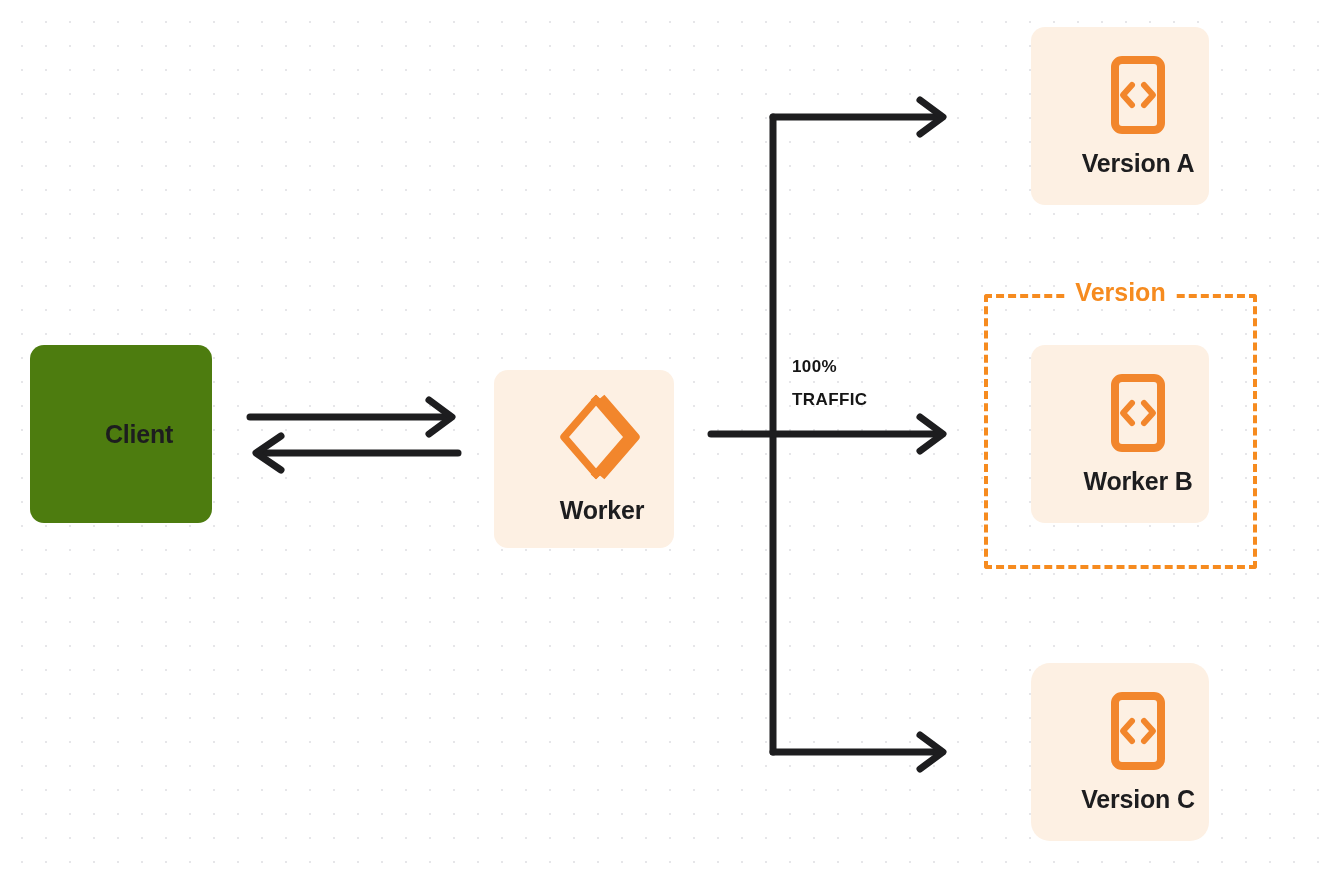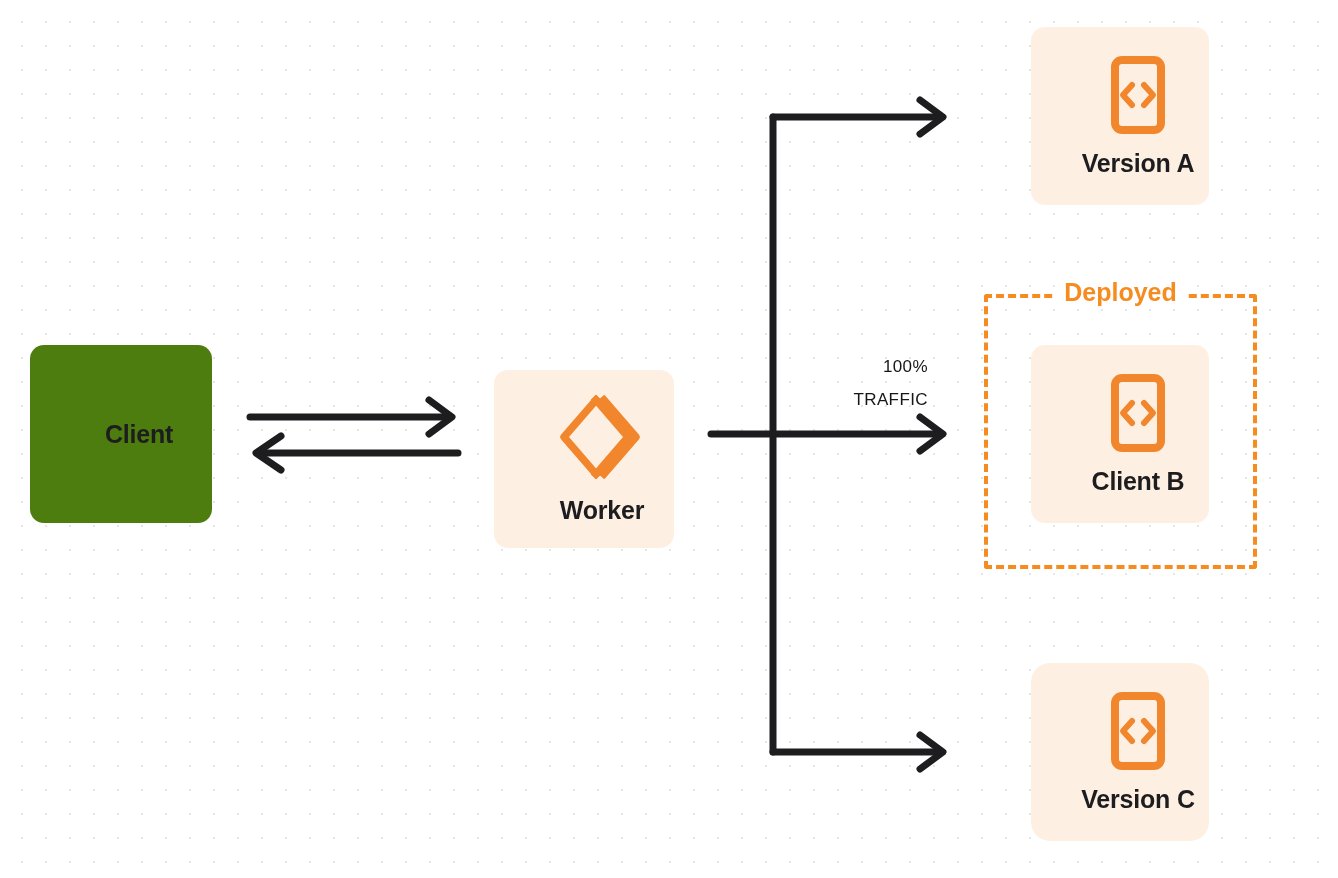--- a/index.html
+++ b/index.html
@@ -112,24 +112,24 @@
     white-space: nowrap;
     line-height: 30px;
   }
 
   
   .traffic-label {
     position: absolute;
     left: 792px;
     top: 350px;
     width: 136px;
-    text-align: right;
+    text-align: left;
     color: #161616;
     font-size: 17px;
-    font-weight: normal;
+    font-weight: bold;
     line-height: 33px;
     letter-spacing: 0.4px;
   }
 
   
   .connectors {
     position: absolute;
     inset: 0;
     width: 1338px;
     height: 878px;
@@ -197,34 +197,34 @@
           <path d="M 22 30 L 13 40 L 22 50"></path>
           <path d="M 34 30 L 43 40 L 34 50"></path>
         </g>
       </svg>
     </span>
     <span class="node-label">Version A</span>
   </div>
 
   <div class="deployed-group">
     <div class="deployed-border"></div>
-    <div class="deployed-label">Deployed</div>
+    <div class="deployed-label">Version</div>
   </div>
 
   <div class="node version-node" id="version-b">
     <span class="code-icon">
       <svg viewBox="0 0 56 80" width="56" height="80" aria-hidden="true">
         <rect x="5" y="5" width="46" height="70" rx="7" ry="7" fill="none" stroke="#f2862c" stroke-width="8"></rect>
         <g fill="none" stroke="#f2862c" stroke-width="6" stroke-linecap="round" stroke-linejoin="round">
           <path d="M 22 30 L 13 40 L 22 50"></path>
           <path d="M 34 30 L 43 40 L 34 50"></path>
         </g>
       </svg>
     </span>
-    <span class="node-label">Client B</span>
+    <span class="node-label">Worker B</span>
   </div>
 
   <div class="node version-node" id="version-c">
     <span class="code-icon">
       <svg viewBox="0 0 56 80" width="56" height="80" aria-hidden="true">
         <rect x="5" y="5" width="46" height="70" rx="7" ry="7" fill="none" stroke="#f2862c" stroke-width="8"></rect>
         <g fill="none" stroke="#f2862c" stroke-width="6" stroke-linecap="round" stroke-linejoin="round">
           <path d="M 22 30 L 13 40 L 22 50"></path>
           <path d="M 34 30 L 43 40 L 34 50"></path>
         </g>

